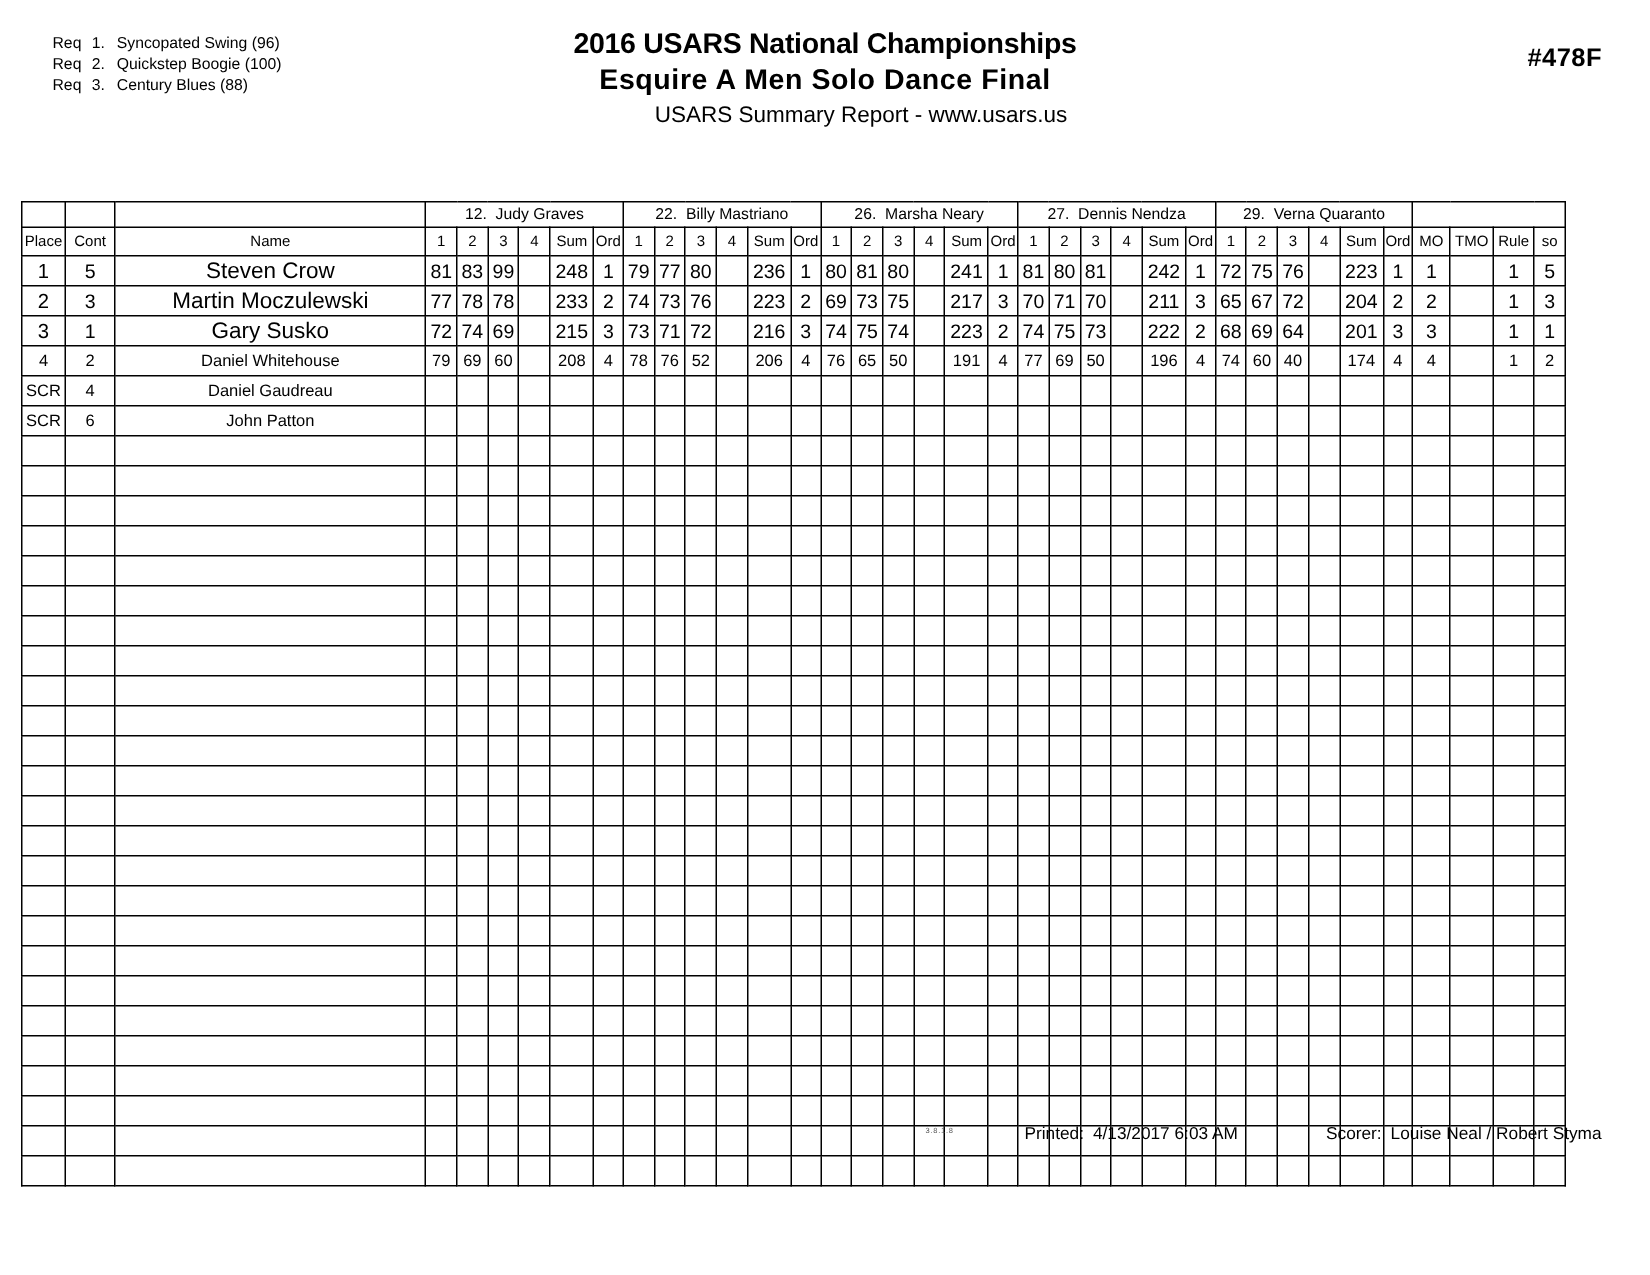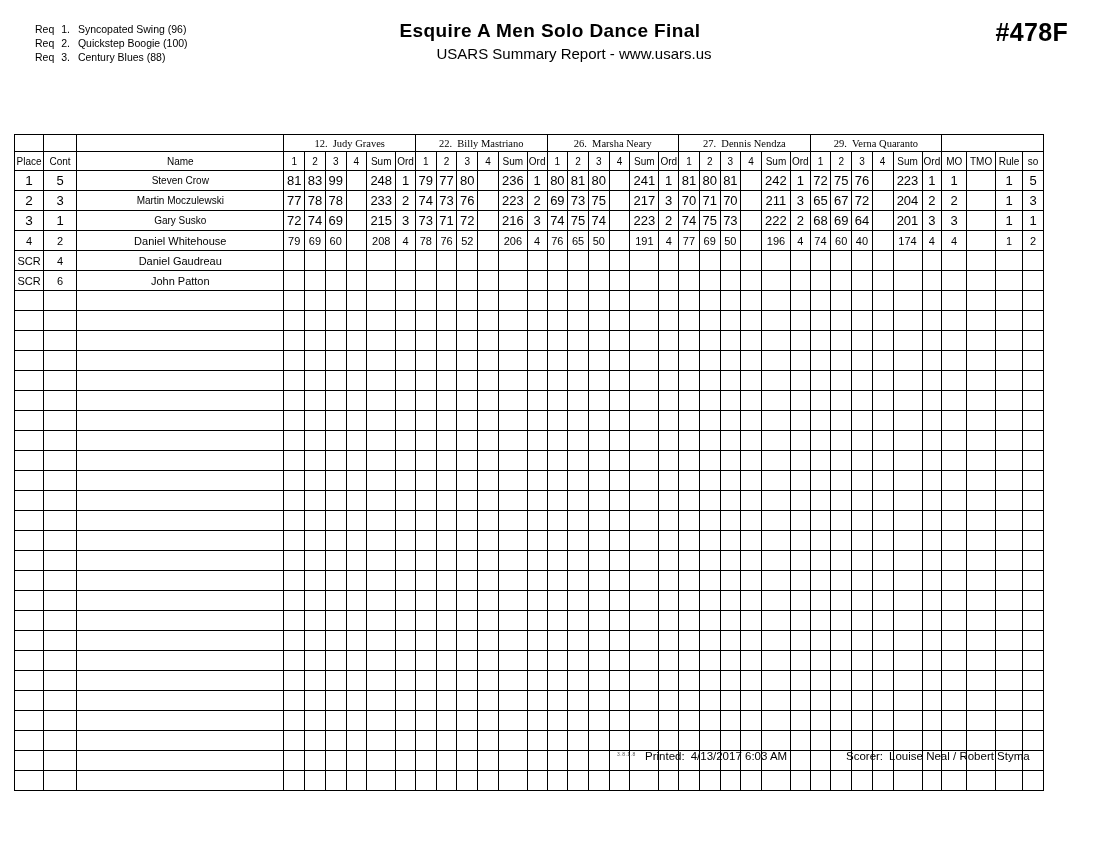--- a/index.html
+++ b/index.html
@@ -59,22 +59,22 @@
     font-size: 15px;
     font-weight: normal;
     line-height: 21px;
     margin-left: 48px;
   }
 
   
   #event-code {
     position: absolute;
     right: 32px;
-    top: 18px;
-    font-size: 25px;
+    top: 29px;
+    font-size: 17px;
     font-weight: bold;
     letter-spacing: 0.3px;
   }
 
   
   #sheet {
     position: absolute;
     left: 14px;
     top: 134px;
     width: 1030px;
@@ -86,21 +86,21 @@
     border: 1px solid #000;
     padding: 0;
     margin: 0;
     text-align: center;
     vertical-align: middle;
     font-weight: normal;
     overflow: hidden;
     white-space: nowrap;
   }
   
-  tr.judge-band td { height: 16px; border-bottom: 1px solid #000; font-family: Liberation Serif, serif; }
+  tr.judge-band td { height: 16px; border-bottom: 1px solid #000; }
   tr.judge-band td.blank-left { border: none; }
   tr.judge-band td.jname {
     text-align: left;
     padding-left: 4px;
     font-size: 10.5px;
     border-left: 1px solid #000;
     border-top: 1px solid #000;
     border-right: 1px solid #000;
   }
   tr.judge-band td.tail { border: none; border-top: 1px solid #000; border-right: 1px solid #000;}
@@ -111,21 +111,21 @@
   td.name-col { text-align: left; padding-left: 5px; }
 
   
   td.ord {
     border-left: 4px solid #000;
     border-right: 4px solid #000;
   }
   
   tr.data td { height: 19px; }
   tr.top3 td { font-weight: bold; font-size: 13px; }
-  tr.top3 td.name-col { font-size: 10px; }
+  tr.top3 td.name-col { font-size: 15px; }
   tr.top3 td.placeres { font-size: 13.5px; }
   tr.rank3 td { border-bottom: 4px solid #000; }
   tr.scr td { font-size: 11px; }
   tr.plain td { font-size: 11px; }
   tr.empty td { height: 19px; }
 
   tr.headsep td { border-bottom: 3px solid #000; }
   #ver {
     position: absolute;
     left: 617px;
@@ -141,21 +141,21 @@
     font-size: 11.5px;
     white-space: nowrap;
   }
   #scorer {
     position: absolute;
     left: 846px;
     top: 750px;
     font-size: 11.5px;
     white-space: nowrap;
   }
-  #printed .lbl, #scorer .lbl { margin-right: 6px; }
+  #printed .lbl, #scorer .lbl { margin-right: 6px; margin-left: 38px; }
 </style>
 </head>
 <body>
 
 <div id="req-block">
   <span class="req-line">
     <span class="req-lbl">Req</span>
     <span class="req-num">1.</span>
     <span class="req-name">Syncopated Swing (96)</span>
   </span>
@@ -165,20 +165,21 @@
     <span class="req-name">Quickstep Boogie (100)</span>
   </span>
   <span class="req-line">
     <span class="req-lbl">Req</span>
     <span class="req-num">3.</span>
     <span class="req-name">Century Blues (88)</span>
   </span>
 </div>
 
 <div id="title-block">
+  <div class="t1">2016 USARS National Championships</div>
   <div class="t3">Esquire A Men Solo Dance Final</div>
   <div class="t4">USARS Summary Report - www.usars.us</div>
 </div>
 
 <div id="event-code">#478F</div>
 
 <table id="sheet">
   <colgroup>
     <col style="width:28px">
     <col style="width:32px">

